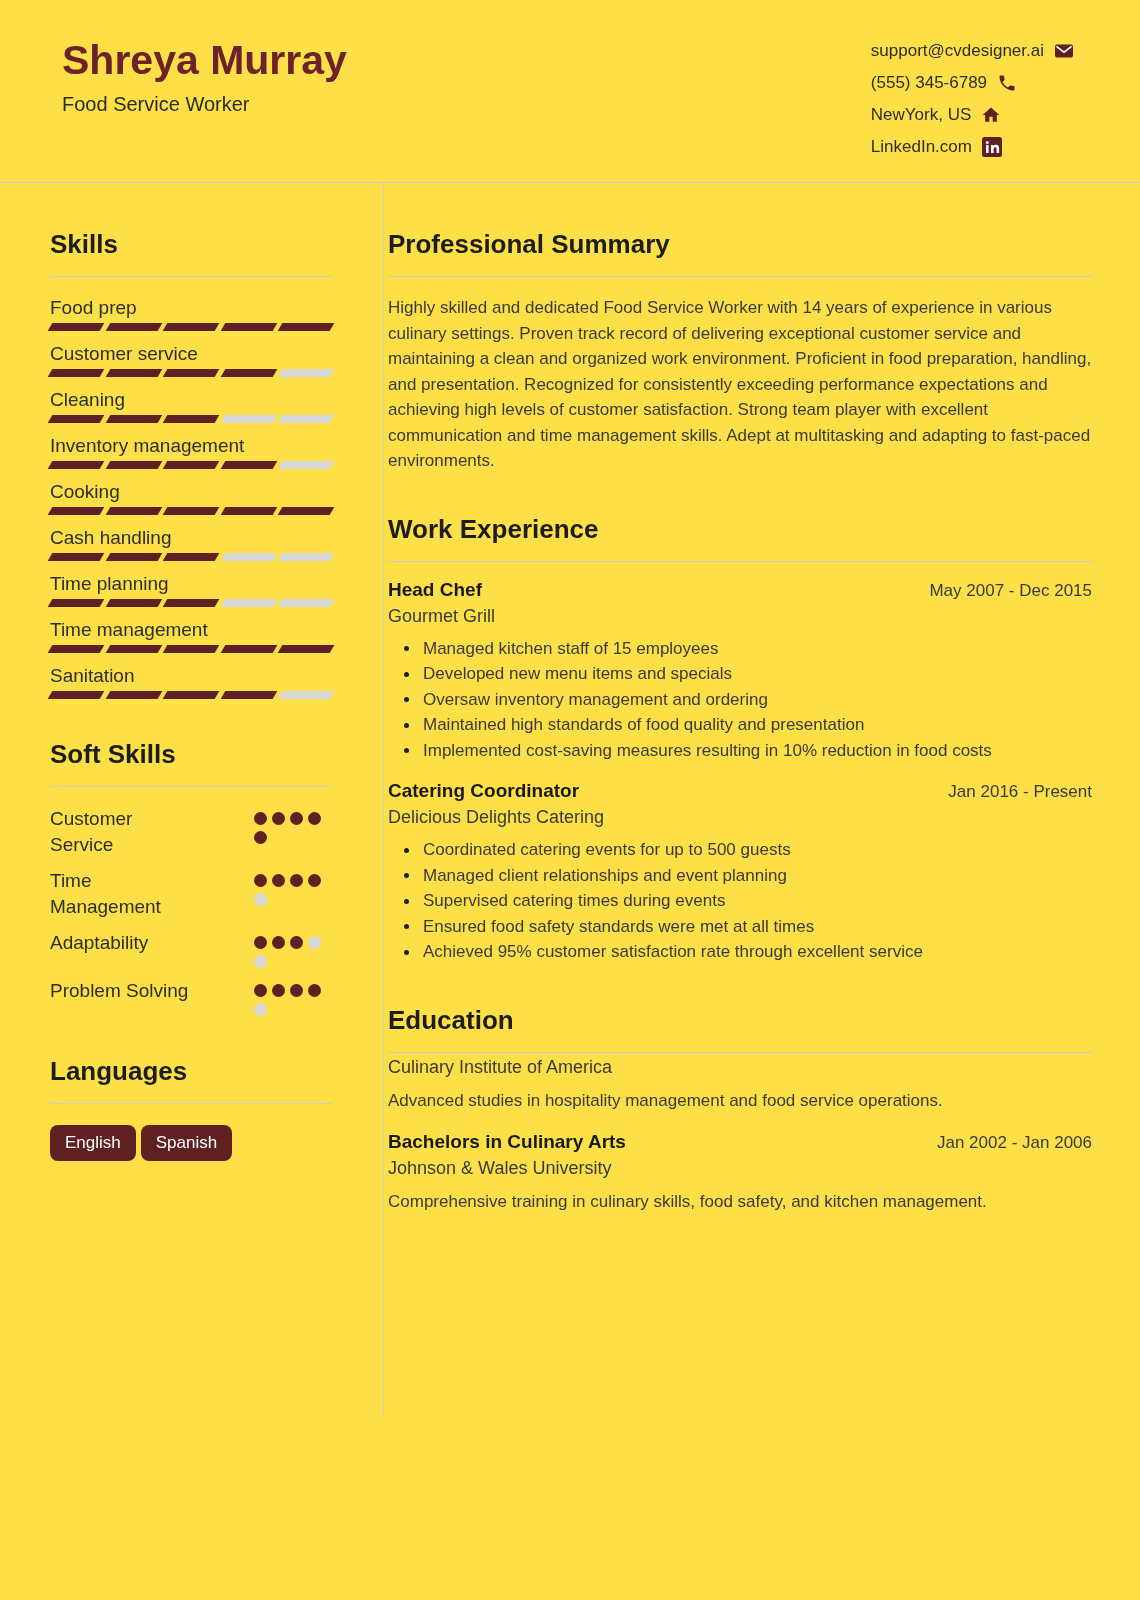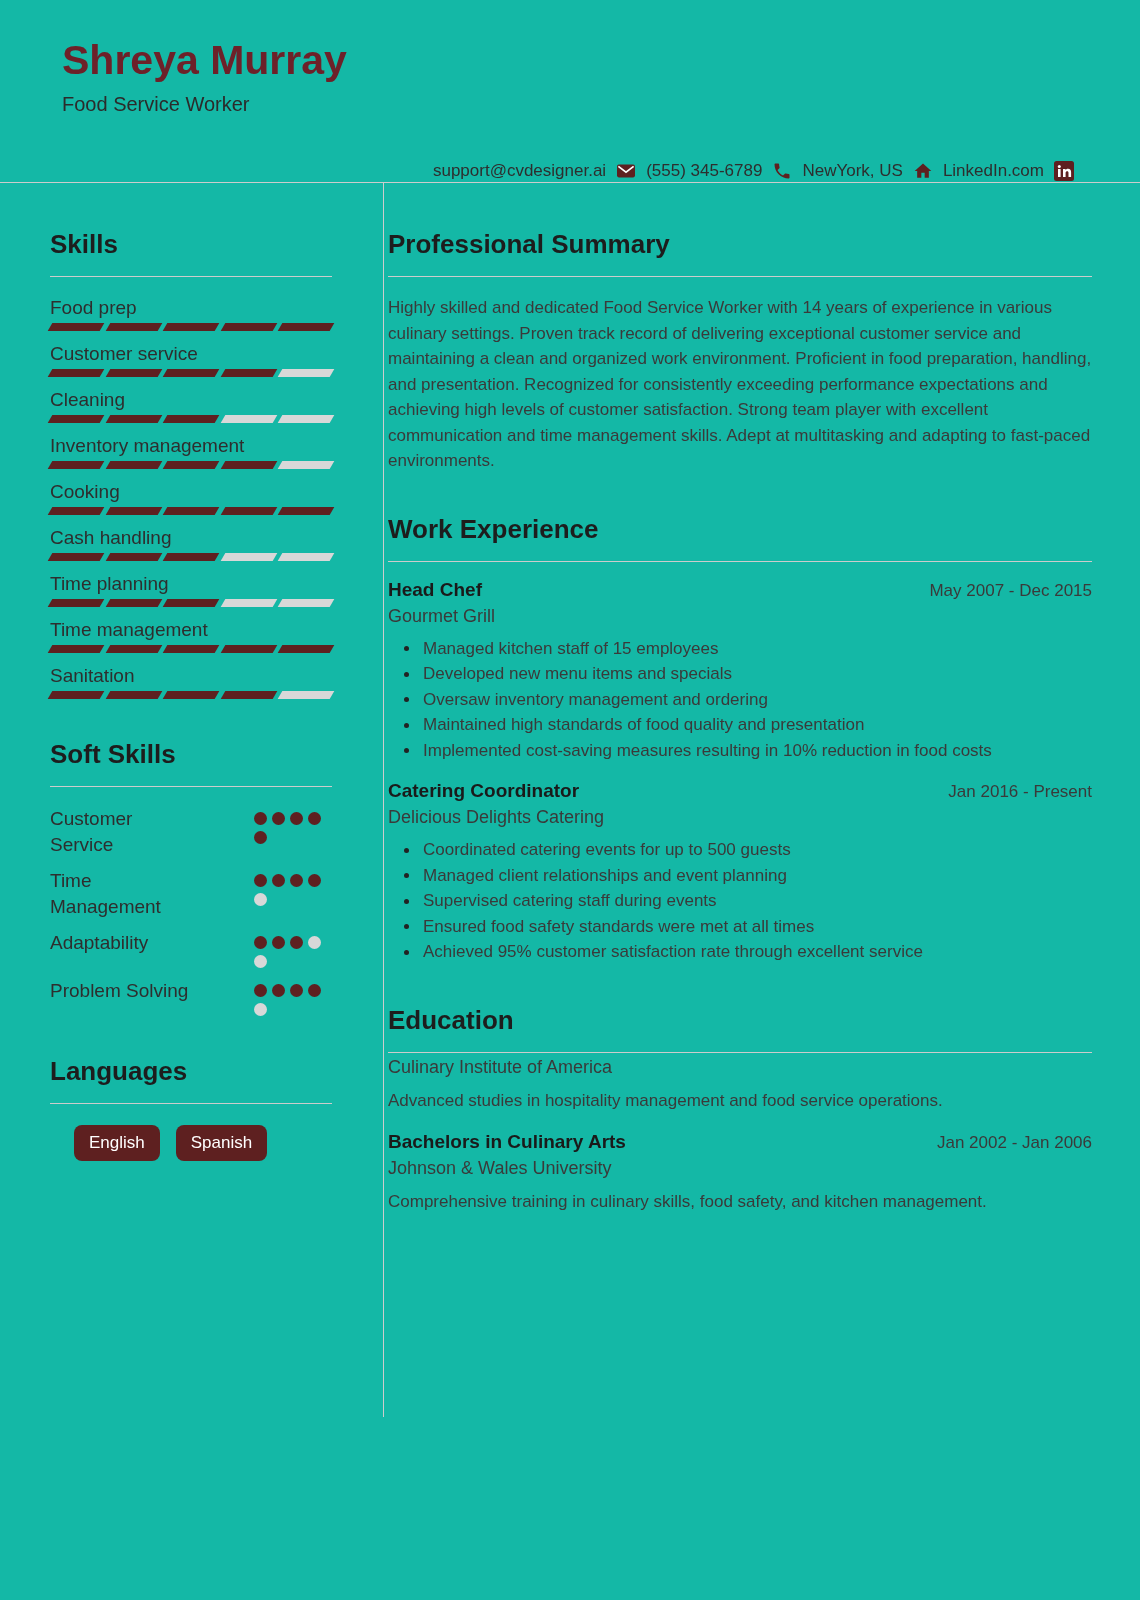--- a/index.html
+++ b/index.html
@@ -6,28 +6,28 @@
     --accent:#5E2020;
     --name-color:#6D2129;
     --empty:#D8D8D8;
     --divider:#CCCCCC;
     --text:#3A3A3A;
     --heading:#1D1D1D;
   }
   *{box-sizing:border-box;}
   html,body{margin:0;padding:0;background:#fff;}
   body{font-family:"Liberation Sans","DejaVu Sans",sans-serif;color:var(--text);}
-  .page{width:1140px;height:1600px;background:#14b8a6;overflow:hidden;position:relative;}
+  .page{width:1140px;height:1600px;background:#fde047;overflow:hidden;position:relative;}
 
   
   .header{height:183px;border-bottom:1px solid var(--divider);
     padding:34px 66px 0 62px;display:flex;justify-content:space-between;}
   .name{font-size:41px;line-height:48px;font-weight:700;color:var(--name-color);margin:2px 0 8px;}
   .role{font-size:20px;line-height:24px;color:#2B2B2B;}
-  .contact{display:flex;flex-direction:row;align-items:flex-end;gap:10px;padding-top:6px;}
+  .contact{display:flex;flex-direction:column;align-items:flex-start;gap:10px;padding-top:6px;}
   .contact-row{display:flex;align-items:center;gap:10px;font-size:17px;color:#2E2E2E;line-height:22px;}
   .contact-row svg{width:20px;height:20px;fill:var(--accent);flex-shrink:0;}
 
   
   .content{position:relative;display:flex;padding:0 48px 0 50px;}
   .vdivider{position:absolute;left:383px;top:0;width:1px;height:1234px;background:var(--divider);}
   aside{width:282px;flex-shrink:0;padding-top:46px;}
   main{flex:1;padding-top:46px;margin-left:56px;min-width:0;}
 
   h2{font-size:26px;line-height:30px;font-weight:700;color:var(--heading);margin:0 0 17px;}
@@ -44,21 +44,21 @@
   
   .soft-list{margin-top:19px;}
   .soft{display:flex;justify-content:space-between;margin-bottom:10px;}
   .soft-label{width:145px;font-size:19px;line-height:26px;color:#2E2E2E;}
   .soft-dots{width:78px;display:flex;flex-wrap:wrap;gap:6px 5px;padding-top:6px;align-content:flex-start;}
   .soft-dots .dot{width:13px;height:13px;border-radius:50%;background:var(--empty);}
   .soft-dots .dot.on{background:var(--accent);}
 
   
   .section-gap{margin-top:40px;}
-  .lang-row{margin-top:21px;display:flex;gap:16px;margin-left:24px;}
+  .lang-row{margin-top:21px;display:flex;gap:5px;}
   .pill{background:var(--accent);color:#fff;font-size:17px;line-height:20px;
     padding:8px 15px;border-radius:8px;display:inline-block;}
 
   
   .summary{margin-top:18px;font-size:17px;line-height:25.5px;color:var(--text);}
   .job{margin-bottom:14px;}
   .job-head{display:flex;justify-content:space-between;align-items:baseline;margin-top:16px;}
   .job-title{font-size:19px;line-height:24px;font-weight:700;color:#1A1A1A;}
   .job-date{font-size:17px;color:#3A3A3A;white-space:nowrap;}
   .job-company{font-size:18px;line-height:24px;color:#3A3A3A;margin-top:2px;}
@@ -297,21 +297,21 @@
 
         <div class="job">
           <div class="job-head">
             <span class="job-title">Catering Coordinator</span>
             <span class="job-date">Jan 2016 - Present</span>
           </div>
           <div class="job-company">Delicious Delights Catering</div>
           <ul class="bullets">
             <li>Coordinated catering events for up to 500 guests</li>
             <li>Managed client relationships and event planning</li>
-            <li>Supervised catering staff during events</li>
+            <li>Supervised catering times during events</li>
             <li>Ensured food safety standards were met at all times</li>
             <li>Achieved 95% customer satisfaction rate through excellent service</li>
           </ul>
         </div>
       </section>
 
       <section class="section-gap">
         <h2>Education</h2>
         <div class="rule"></div>
 

